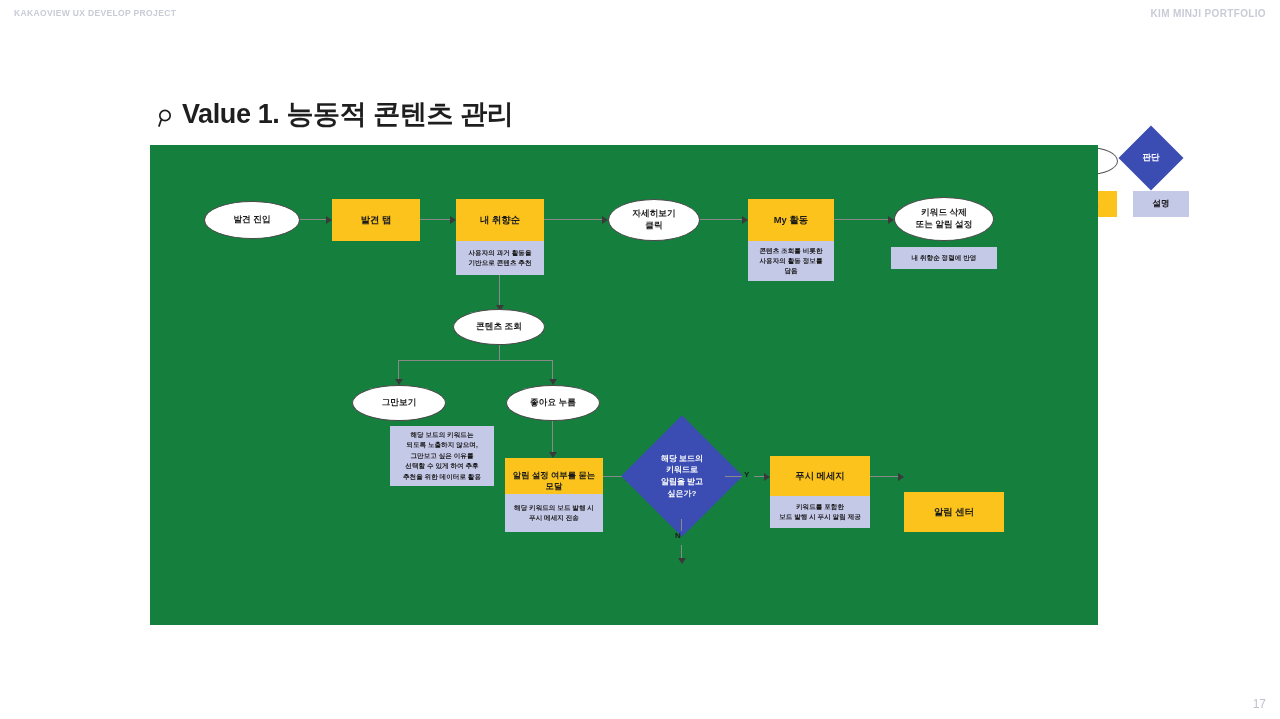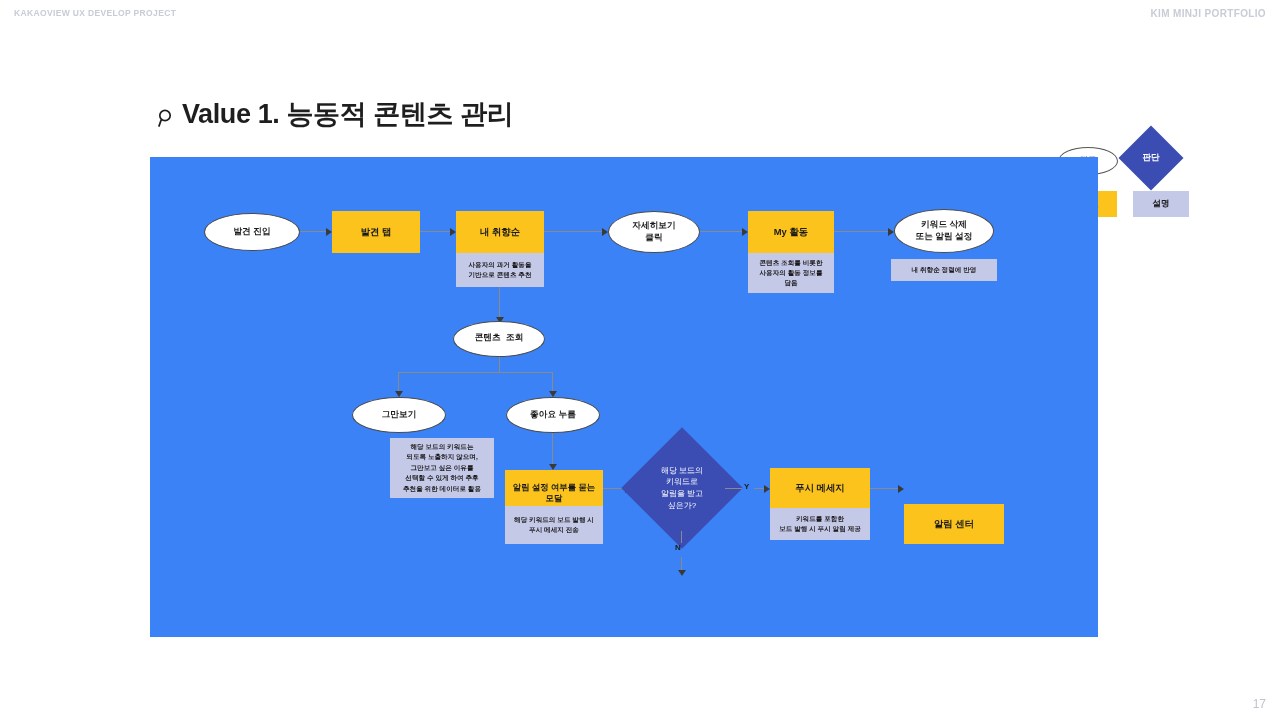--- a/index.html
+++ b/index.html
@@ -57,22 +57,22 @@
     font-size:8.5px;font-weight:700;color:#1b1b1b;
   }
   .lg-note{
     position:absolute;left:93px;top:59px;width:56px;height:26px;
     background:#c5c9e8;display:flex;align-items:center;justify-content:center;
     font-size:8.5px;font-weight:700;color:#1b1b1b;
   }
 
   
   #canvas{
-    position:absolute;left:150px;top:157px;width:948px;height:480px;
-    background:#3b82f6;
+    position:absolute;left:150px;top:145px;width:948px;height:480px;
+    background:#15803d;
   }
 
   .node{position:absolute;box-sizing:border-box;}
 
   .ellipse{
     border:1px solid #4a4a4a;border-radius:50%;background:#ffffff;
     display:flex;align-items:center;justify-content:center;text-align:center;
     font-size:8.7px;font-weight:700;color:#1b1b1b;line-height:1.35;
   }
   .yellowbox{
@@ -87,21 +87,21 @@
     padding:3px 4px;box-sizing:border-box;
   }
   .diamond-wrap{position:absolute;}
   .diamond-shape{
     position:absolute;left:0;top:0;width:100%;height:100%;
     background:#3b4db3;transform:rotate(45deg);
   }
   .diamond-label{
     position:absolute;left:0;top:0;width:100%;height:100%;
     display:flex;align-items:center;justify-content:center;text-align:center;
-    font-size:8px;font-weight:400;color:#ffffff;line-height:1.45;
+    font-size:8px;font-weight:700;color:#ffffff;line-height:1.45;
   }
 
   
   .ln{position:absolute;background:#8a8a8a;}
   .ln-h{height:1.4px;}
   .ln-v{width:1.4px;}
   .arrow-r{
     position:absolute;width:0;height:0;
     border-top:4px solid transparent;border-bottom:4px solid transparent;
     border-left:6px solid #3a3a3a;
@@ -180,21 +180,21 @@
   <div class="ln ln-h" style="left:684px;top:74px;width:56px;"></div>
   <div class="arrow-r" style="left:738px;top:71px;"></div>
 
   <div class="node ellipse" style="left:744px;top:52px;width:100px;height:44px;white-space:pre-line;">키워드 삭제
 또는 알림 설정</div>
   <div class="node notebox" style="left:741px;top:102px;width:106px;height:22px;">내 취향순 정렬에 반영</div>
 
   <div class="ln ln-v" style="left:349px;top:130px;width:1.4px;height:32px;"></div>
   <div class="arrow-d" style="left:346px;top:160px;"></div>
 
-  <div class="node ellipse" style="left:303px;top:164px;width:92px;height:36px;font-family:Liberation Mono, monospace;">콘텐츠 조회</div>
+  <div class="node ellipse" style="left:303px;top:164px;width:92px;height:36px;">콘텐츠 조회</div>
 
   <div class="ln ln-v" style="left:349px;top:200px;width:1.4px;height:16px;"></div>
   <div class="ln ln-h" style="left:248px;top:215px;width:155px;"></div>
   <div class="ln ln-v" style="left:248px;top:215px;width:1.4px;height:22px;"></div>
   <div class="arrow-d" style="left:245px;top:234px;"></div>
   <div class="ln ln-v" style="left:402px;top:215px;width:1.4px;height:22px;"></div>
   <div class="arrow-d" style="left:399px;top:234px;"></div>
 
   <div class="node ellipse" style="left:202px;top:240px;width:94px;height:36px;">그만보기</div>
   <div class="node ellipse" style="left:356px;top:240px;width:94px;height:36px;">좋아요 누름</div>

